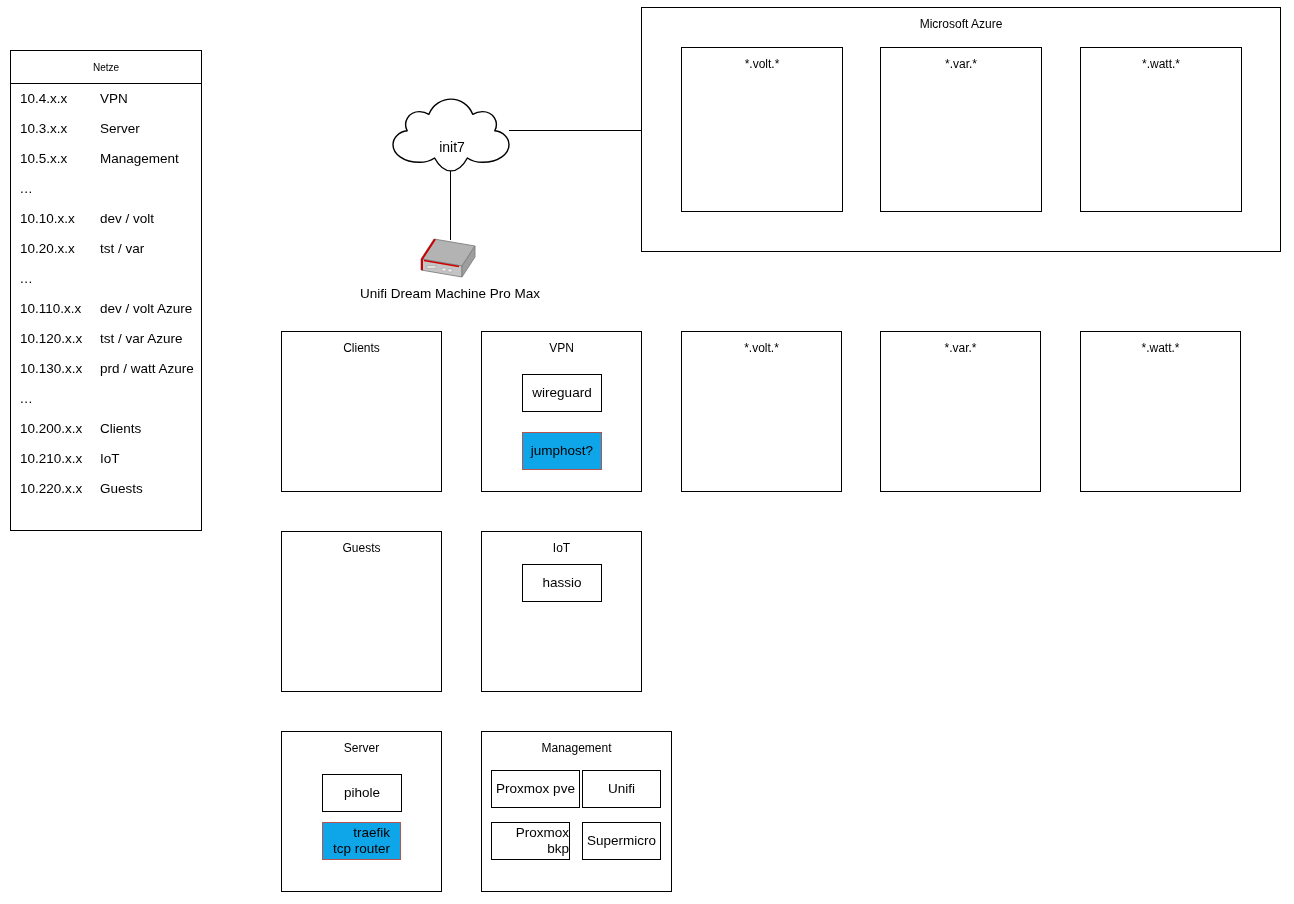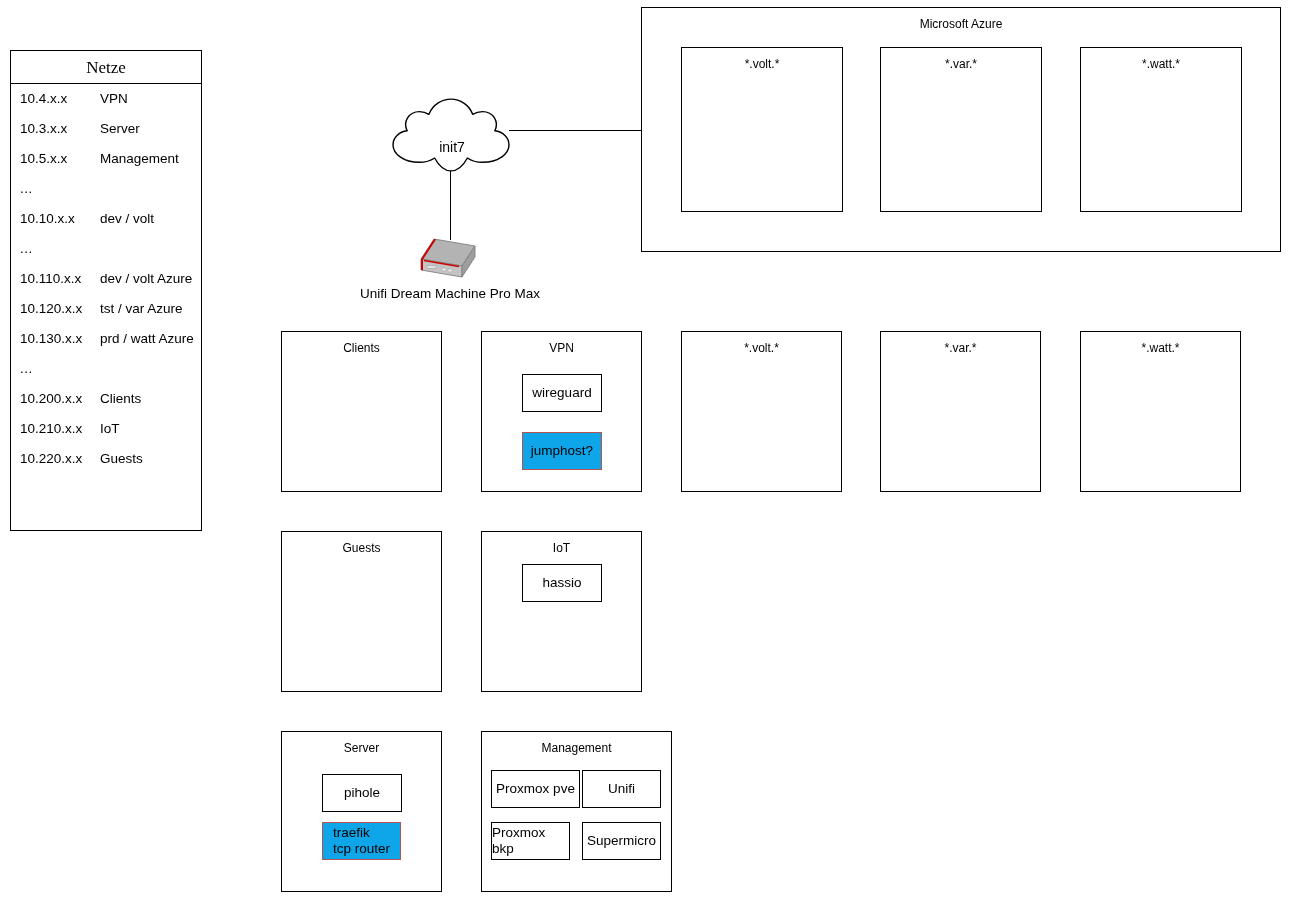--- a/index.html
+++ b/index.html
@@ -30,24 +30,23 @@
     top: 50px;
     width: 192px;
     height: 481px;
     border: 1.4px solid #000000;
     background: #ffffff;
   }
   .netze-header {
     height: 33px;
     line-height: 33px;
     text-align: center;
-    font-size: 17px;
+    font-size: 10px;
     border-bottom: 1.4px solid #000000;
     box-sizing: border-box;
-    font-family: Liberation Serif, serif;
   }
   .netze-body { padding-top: 0px; }
   .netze-row {
     height: 30px;
     line-height: 30px;
     display: flex;
     font-size: 13.5px;
     padding-left: 9px;
     box-sizing: border-box;
   }
@@ -91,21 +90,21 @@
     line-height: 18px;
   }
 
   
   .node {
     border: 1.4px solid #000000;
     background: #ffffff;
     display: flex;
     align-items: center;
     justify-content: center;
-    text-align: left;
+    text-align: right;
     font-size: 13.5px;
     line-height: 16px;
   }
   .node.alert {
     background: #0ea5e9;
     border-color: #b85450;
   }
   .node .multi { white-space: pre-line; }
 </style>
 </head>
@@ -128,20 +127,24 @@
         <span class="netze-cidr">10.5.x.x</span>
         <span class="netze-label">Management</span>
       </div>
       <div class="netze-row ellipsis">
         <span class="netze-cidr">...</span>
         <span class="netze-label"></span>
       </div>
       <div class="netze-row">
         <span class="netze-cidr">10.10.x.x</span>
         <span class="netze-label">dev / volt</span>
+      </div>
+      <div class="netze-row">
+        <span class="netze-cidr">10.20.x.x</span>
+        <span class="netze-label">tst / var</span>
       </div>
       <div class="netze-row ellipsis">
         <span class="netze-cidr">...</span>
         <span class="netze-label"></span>
       </div>
       <div class="netze-row">
         <span class="netze-cidr">10.110.x.x</span>
         <span class="netze-label">dev / volt Azure</span>
       </div>
       <div class="netze-row">

